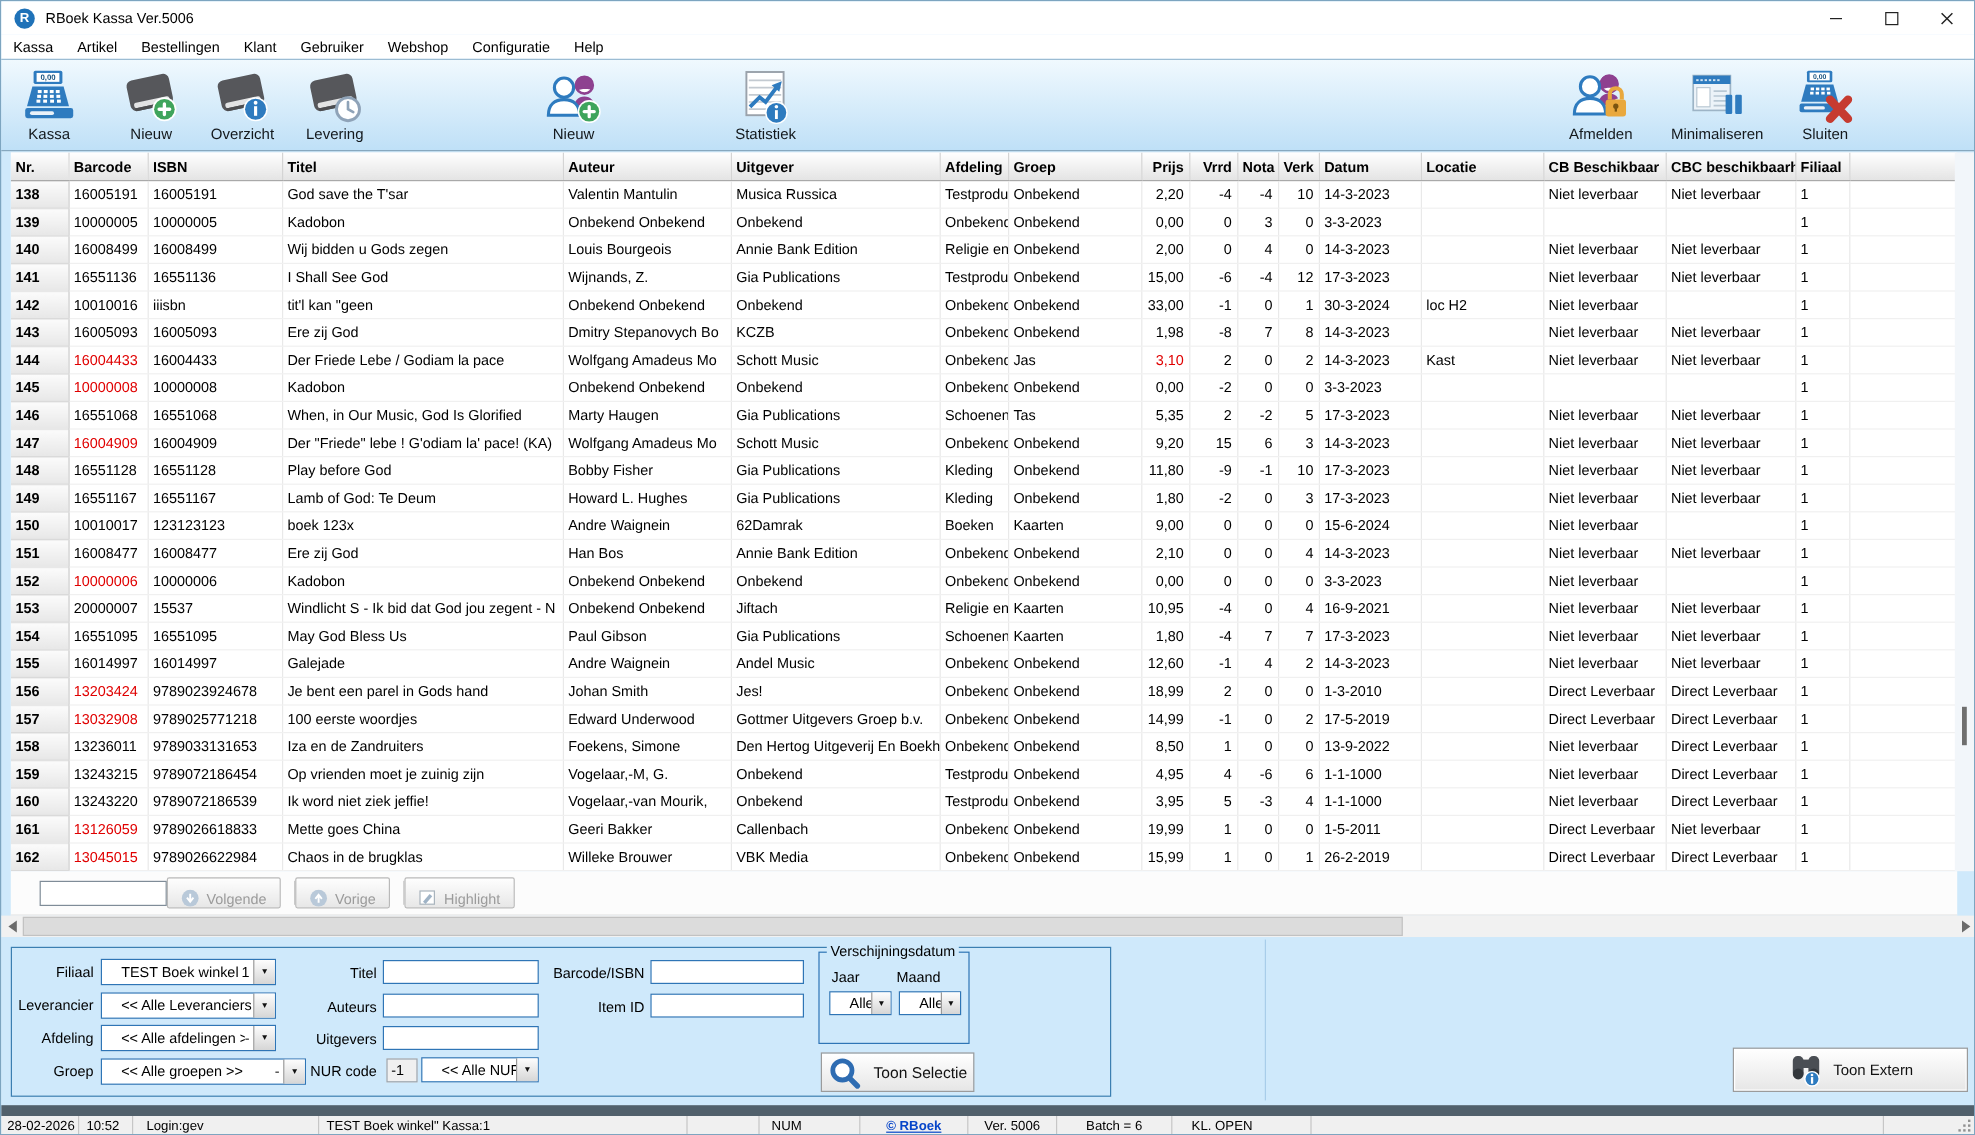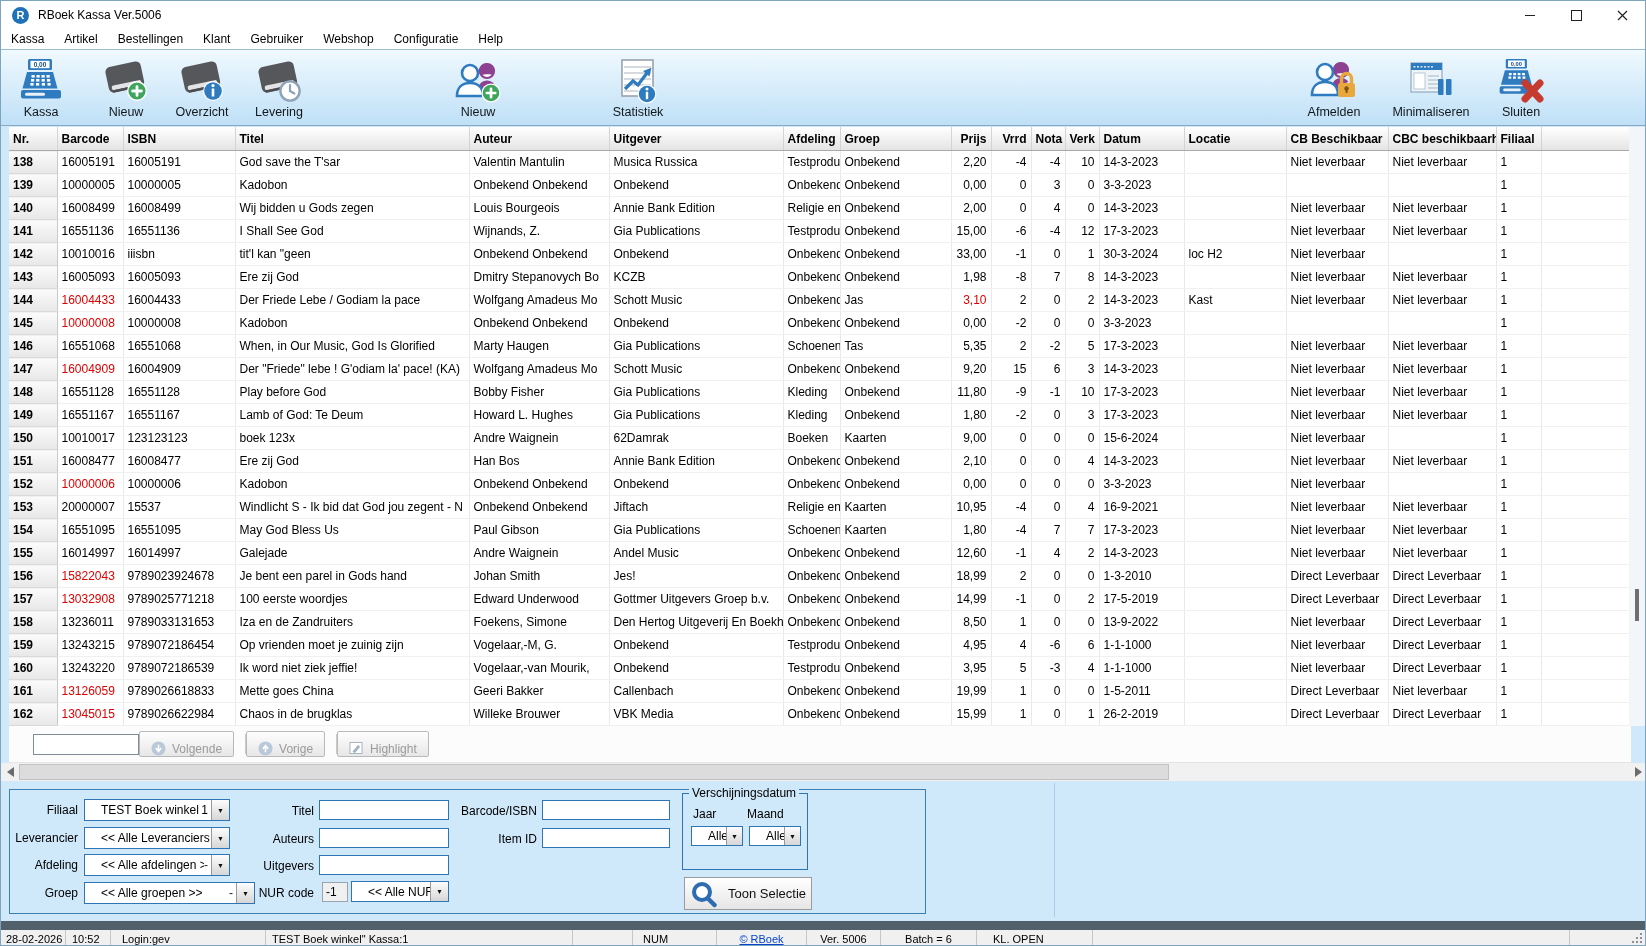--- a/index.html
+++ b/index.html
@@ -66,21 +66,21 @@
   .gb-title{position:absolute;top:-8px;left:6px;background:#cfe9fb;padding:0 3px;font-size:12px;white-space:nowrap}
   .gb-lbl{position:absolute;top:13px;font-size:12px;}
   .btn3d{background:linear-gradient(#ffffff,#e6e6e6);border:1px solid #9b9b9b;display:flex;align-items:center;justify-content:center;gap:8px;box-sizing:border-box;font-size:13px;color:#111}
   .toon-selectie{position:absolute;left:674px;top:87px;width:128px;height:33px}
   .toon-extern{position:absolute;left:1443px;top:92px;width:196px;height:37px;font-size:12.5px;box-shadow:inset 0 0 0 1px #fff}
   
   .darkband{position:absolute;top:920px;left:0;width:1646px;height:9px;background:#51606b}
   .statusbar{position:absolute;top:929px;left:0;width:1646px;height:17px;background:#f0f0f0;display:flex;align-items:stretch;font-size:11px}
   .seg{border-right:1px solid #c6c6c6;display:flex;align-items:center;box-sizing:border-box;white-space:nowrap;overflow:hidden}
   .seg.c{justify-content:center}
-  .link{color:#0645c9;text-decoration:underline;font-weight:normal}
+  .link{color:#0645c9;text-decoration:underline;font-weight:bold}
   .grip{position:absolute;right:5px;bottom:4px;width:2px;height:2px;background:#909090;
         box-shadow:-4px 0 #909090,-8px 0 #909090,0 -4px #909090,-4px -4px #909090,0 -8px #909090}
 </style>
 </head>
 <body>
 
 <div class="titlebar">
   <span class="applogo">R</span>
   <span class="title-text">RBoek Kassa Ver.5006</span>
   <div class="win-controls">
@@ -698,21 +698,21 @@
           <td class="num">2</td>
           <td>14-3-2023</td>
           <td></td>
           <td>Niet leverbaar</td>
           <td>Niet leverbaar</td>
           <td>1</td>
           <td></td>
         </tr>
         <tr>
           <td class="nr">156</td>
-          <td class="red">15822043</td>
+          <td class="red">13203424</td>
           <td>9789023924678</td>
           <td>Je bent een parel in Gods hand</td>
           <td>Johan Smith</td>
           <td>Jes!</td>
           <td>Onbekend</td>
           <td>Onbekend</td>
           <td class="num">18,99</td>
           <td class="num">2</td>
           <td class="num">0</td>
           <td class="num">0</td>
@@ -953,20 +953,33 @@
 
     <div class="btn3d toon-selectie">
       <svg width="30" height="28">
         <circle cx="12" cy="12" r="8" fill="#fff" stroke="#2e6cb2" stroke-width="4"></circle>
         <path d="M18 18.5l6.5 6.5" stroke="#2e6cb2" stroke-width="4.5" stroke-linecap="round"></path>
       </svg>
       <span>Toon Selectie</span>
     </div>
   </div>
 
+  <div class="btn3d toon-extern">
+    <svg width="30" height="28" viewBox="0 0 30 28">
+      <rect x="4" y="2" width="9" height="18" rx="4" fill="#4a4e54"></rect>
+      <rect x="17" y="2" width="9" height="18" rx="4" fill="#4a4e54"></rect>
+      <rect x="12" y="5" width="6" height="7" fill="#4a4e54"></rect>
+      <circle cx="8.5" cy="17" r="4.5" fill="#33373c"></circle>
+        <circle cx="21.5" cy="17" r="4.5" fill="#33373c"></circle>
+      <circle cx="20" cy="21" r="6" fill="#2e7bbf" stroke="#fff" stroke-width="1.2"></circle>
+      <rect x="19.1" y="19.6" width="1.9" height="5.5" fill="#fff"></rect>
+        <circle cx="20" cy="17.8" r="1.1" fill="#fff"></circle>
+    </svg>
+    <span>Toon Extern</span>
+  </div>
 </div>
 
 <div class="darkband"></div>
 <div class="statusbar">
   <div class="seg" style="width:65px;padding-left:5px">
       <span>28-02-2026</span>
     </div>
   <div class="seg" style="width:45px;padding-left:6px">
       <span>10:52</span>
     </div>

